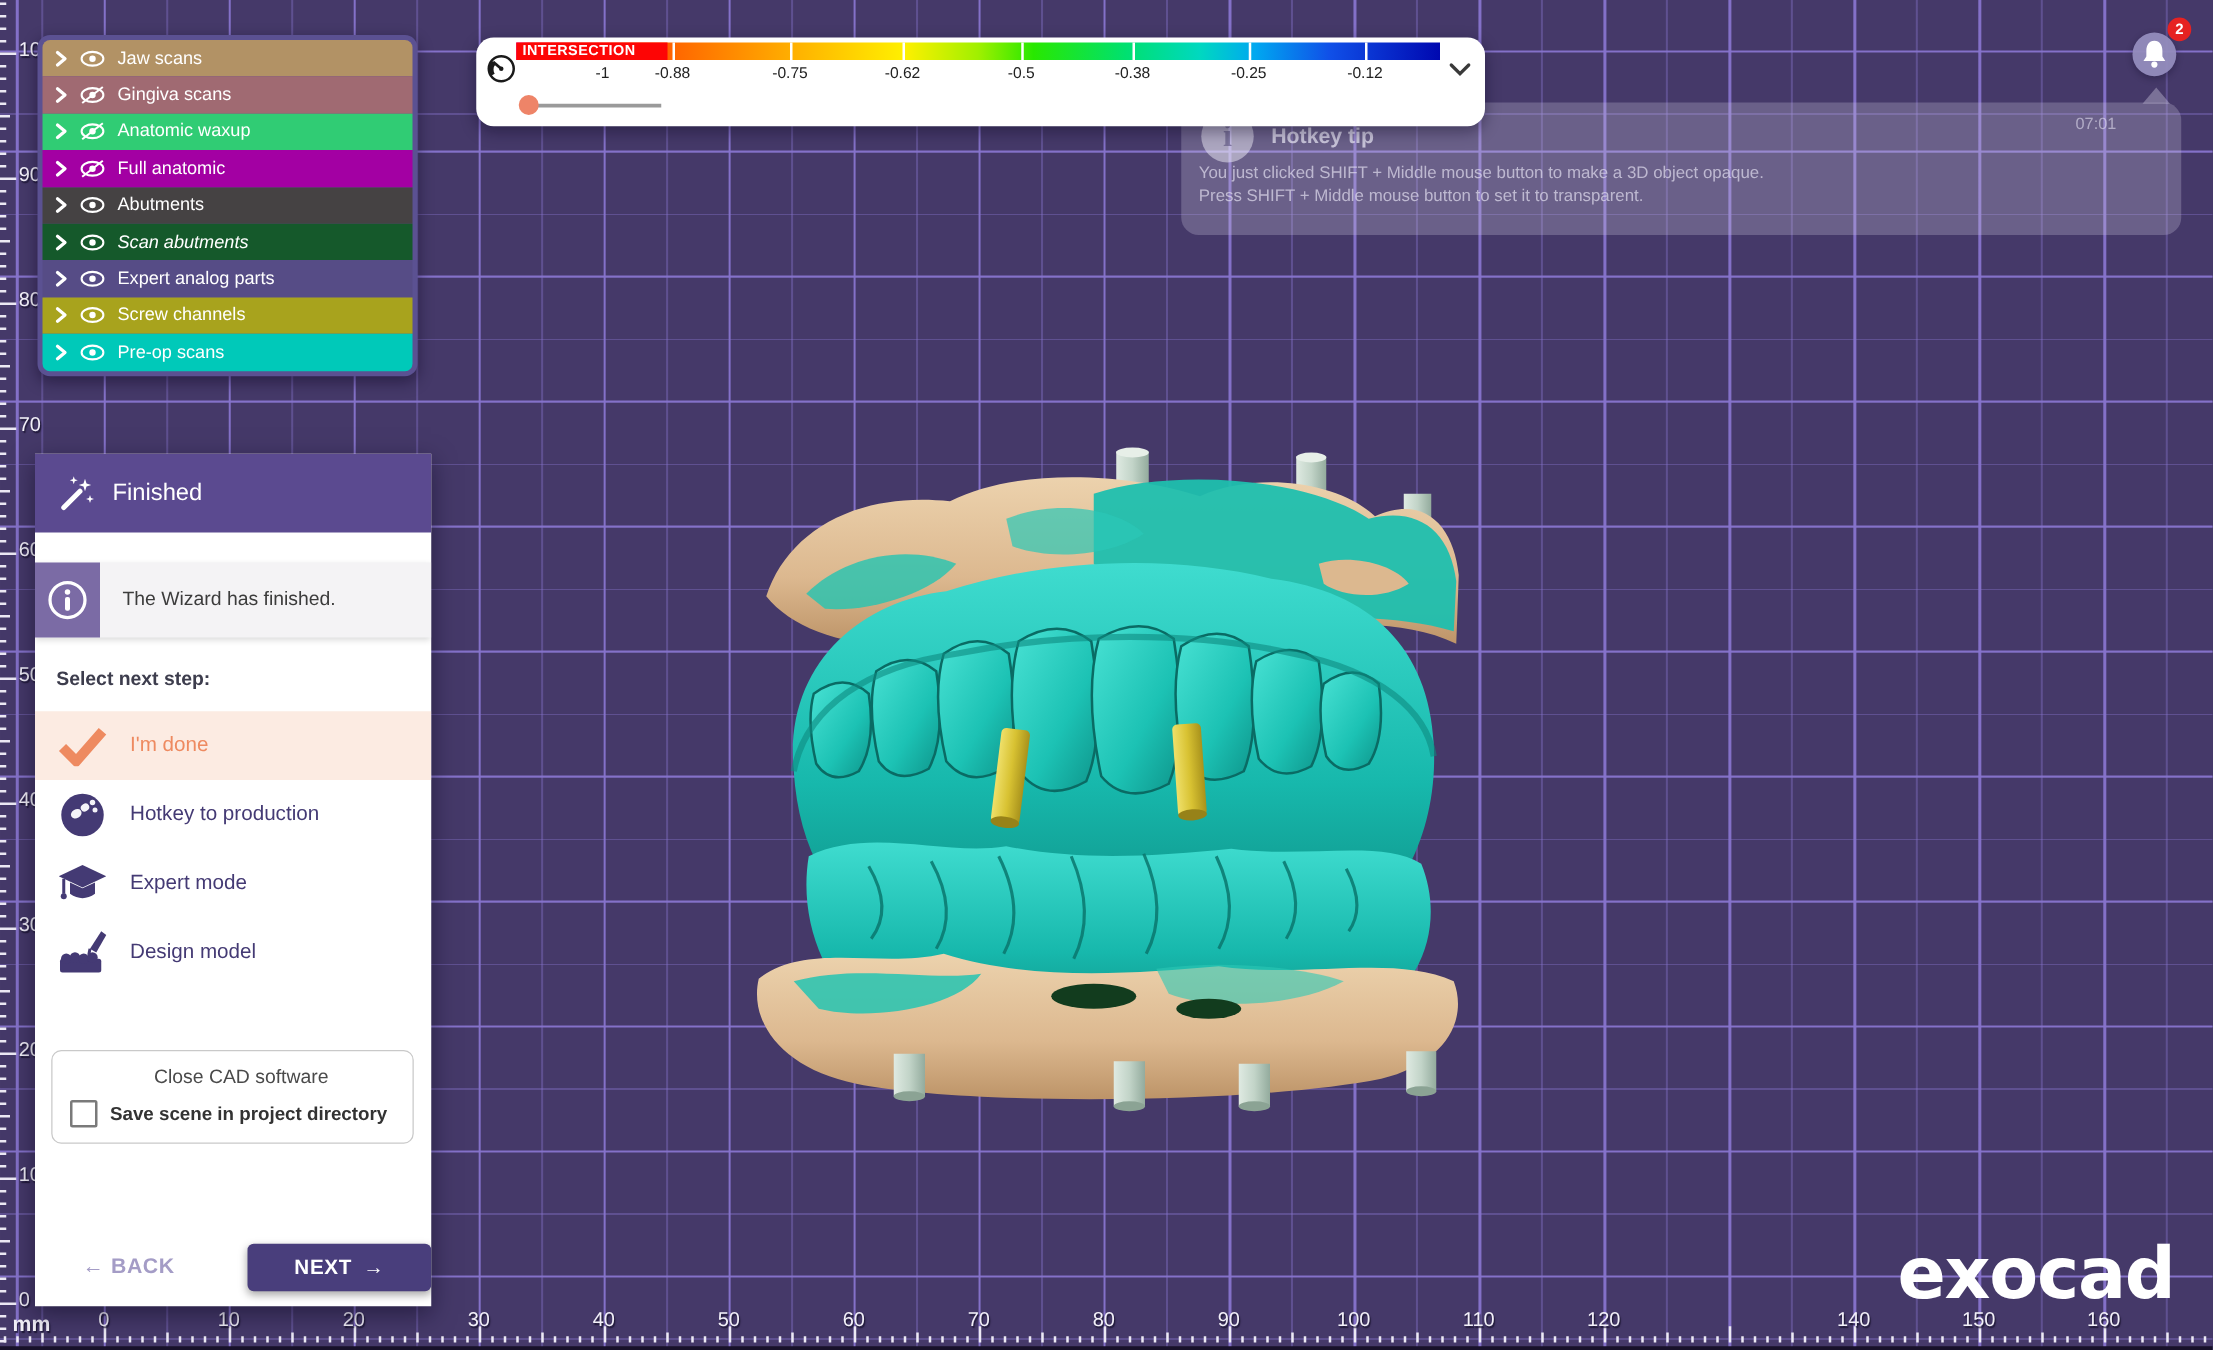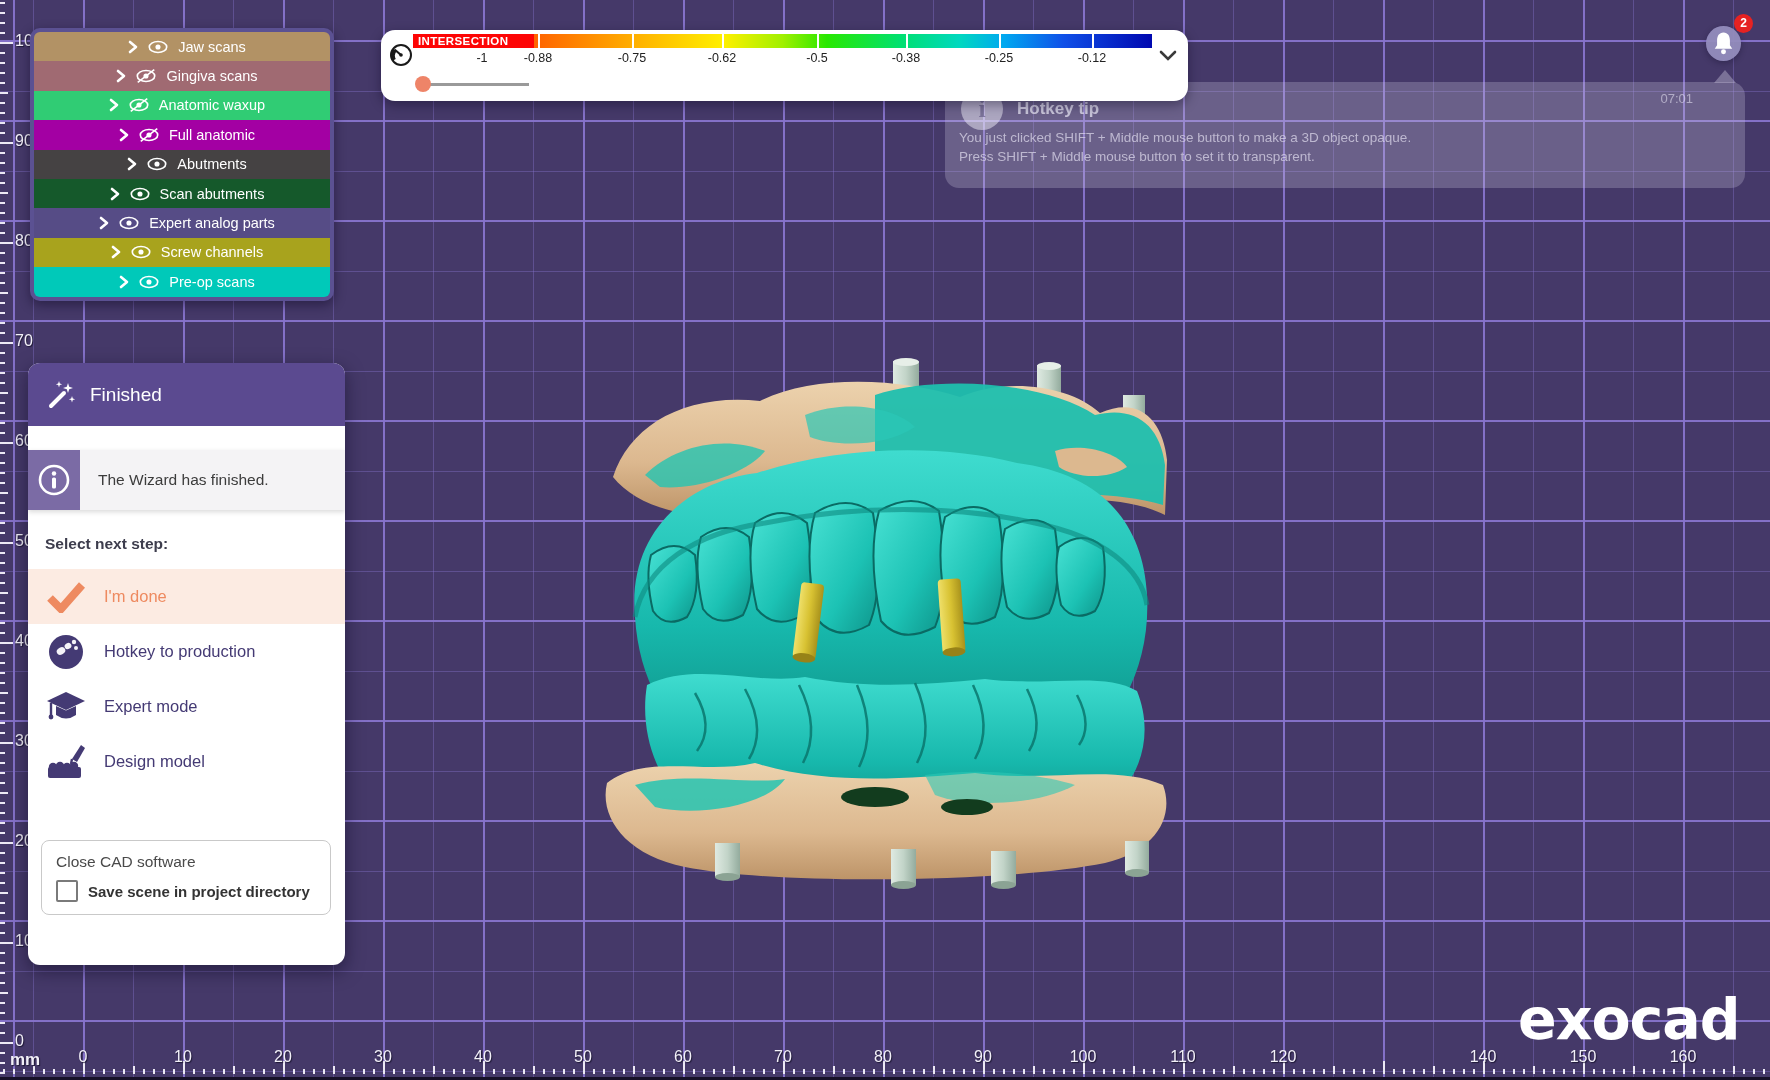--- a/index.html
+++ b/index.html
@@ -20,21 +20,21 @@
   
   .tick-b{position:absolute;width:2px;background:#ece9f4;bottom:3px;}
   .tick-l{position:absolute;height:2px;background:#ece9f4;left:0;}
   .rnum{position:absolute;color:#f2f0f8;font-size:16px;text-shadow:1px 1px 1px rgba(20,15,40,.8);}
   #mm-label{left:10px;top:1050px;font-size:17px;font-weight:bold;}
 
   
   #layers-panel{left:30px;top:28px;width:296px;background:#5b5192;border-radius:10px;
     padding:4px;box-shadow:0 4px 12px rgba(10,5,30,.45);z-index:30;}
   .layer-row{height:29.4px;display:flex;align-items:center;color:#fff;font-size:14.5px;
-    padding-left:10px;box-sizing:border-box;gap:9px;justify-content:center;}
+    padding-left:10px;box-sizing:border-box;gap:9px;}
   .layer-row:first-child{border-radius:6px 6px 0 0;}
   .layer-row:last-child{border-radius:0 0 6px 6px;}
   .layer-row svg{flex:0 0 auto;}
 
   
   #colorbar-panel{left:381px;top:30px;width:807px;height:71px;background:#fff;border-radius:14px;
     box-shadow:0 4px 12px rgba(10,5,30,.4);z-index:40;}
   #gauge-icon{position:absolute;left:8px;top:13px;}
   #cbar{position:absolute;left:32px;top:4px;width:739px;height:14px;
     background:linear-gradient(90deg,#e800c8 0%,#ff0000 1.5%,#ff6000 16%,#ffb000 30%,#fff000 42%,
@@ -59,22 +59,22 @@
     background:rgba(238,236,248,0.5);color:rgba(95,86,130,0.65);font-weight:bold;font-size:26px;
     text-align:center;line-height:42px;font-family:"Liberation Serif","DejaVu Serif",serif;}
   .notif-line{position:absolute;left:14px;font-size:13.5px;color:rgba(222,218,236,0.72);white-space:nowrap;}
 
   #bell-button{left:1706px;top:26px;width:35px;height:35px;border-radius:50%;
     background:rgba(148,140,189,0.95);z-index:25;cursor:pointer;box-shadow:0 2px 6px rgba(10,5,30,.3);}
   #bell-badge{left:1734px;top:14px;width:19px;height:19px;border-radius:50%;background:#e62222;
     color:#fff;font-size:12px;font-weight:bold;text-align:center;line-height:19px;z-index:26;}
 
   
-  #wizard-panel{left:28px;top:363px;width:317px;height:602px;background:#fff;border-radius:12px;
-    box-shadow:0 6px 18px rgba(10,5,30,.5);z-index:35;overflow:hidden;}
+  #wizard-panel{left:28px;top:363px;width:317px;height:682px;background:#fff;border-radius:0;
+    box-shadow:0 6px 18px rgba(10,5,30,.5);z-index:35;overflow:hidden;text-align:center;}
   #wizard-header{position:absolute;left:0;top:0;right:0;height:63px;background:#5b4a90;
     display:flex;align-items:center;gap:14px;padding-left:18px;color:#fff;font-size:19px;}
   #wizard-banner{position:absolute;left:0;top:87px;right:0;height:60px;background:#f4f3f5;
     display:flex;align-items:center;box-shadow:0 2px 5px rgba(0,0,0,.15);}
   #wizard-banner-icon{width:52px;height:60px;background:#7b6ba5;flex:0 0 auto;
     display:flex;align-items:center;justify-content:center;}
   #wizard-message{padding-left:18px;color:#3c3c3c;font-size:15.5px;}
   #wizard-prompt{position:absolute;left:17px;top:172px;font-size:15.5px;font-weight:bold;color:#3d3d4d;}
   #wizard-options{position:absolute;left:0;top:206px;right:0;}
   .wiz-option{height:55px;display:flex;align-items:center;cursor:pointer;}
@@ -579,21 +579,21 @@
     <div class="layer-row" style="background: rgb(69, 66, 67);">
       <svg width="10" height="14" viewBox="0 0 10 14">
         <polyline points="2,2 8,7 2,12" fill="none" stroke="#fff" stroke-width="2.6" stroke-linecap="round" stroke-linejoin="round"></polyline>
       </svg>
       <svg width="22" height="16" viewBox="0 0 24 16">
         <ellipse cx="12" cy="8" rx="9.5" ry="6" fill="none" stroke="#fff" stroke-width="1.8"></ellipse>
         <circle cx="12" cy="8" r="2.8" fill="#fff"></circle>
       </svg>
       <span>Abutments</span>
     </div>
-    <div class="layer-row" style="background: rgb(21, 89, 43);">
+    <div class="layer-row" style="background: rgb(21, 89, 43); font-style: italic;">
       <svg width="10" height="14" viewBox="0 0 10 14">
         <polyline points="2,2 8,7 2,12" fill="none" stroke="#fff" stroke-width="2.6" stroke-linecap="round" stroke-linejoin="round"></polyline>
       </svg>
       <svg width="22" height="16" viewBox="0 0 24 16">
         <ellipse cx="12" cy="8" rx="9.5" ry="6" fill="none" stroke="#fff" stroke-width="1.8"></ellipse>
         <circle cx="12" cy="8" r="2.8" fill="#fff"></circle>
       </svg>
       <span>Scan abutments</span>
     </div>
     <div class="layer-row" style="background: rgb(86, 76, 134);">

